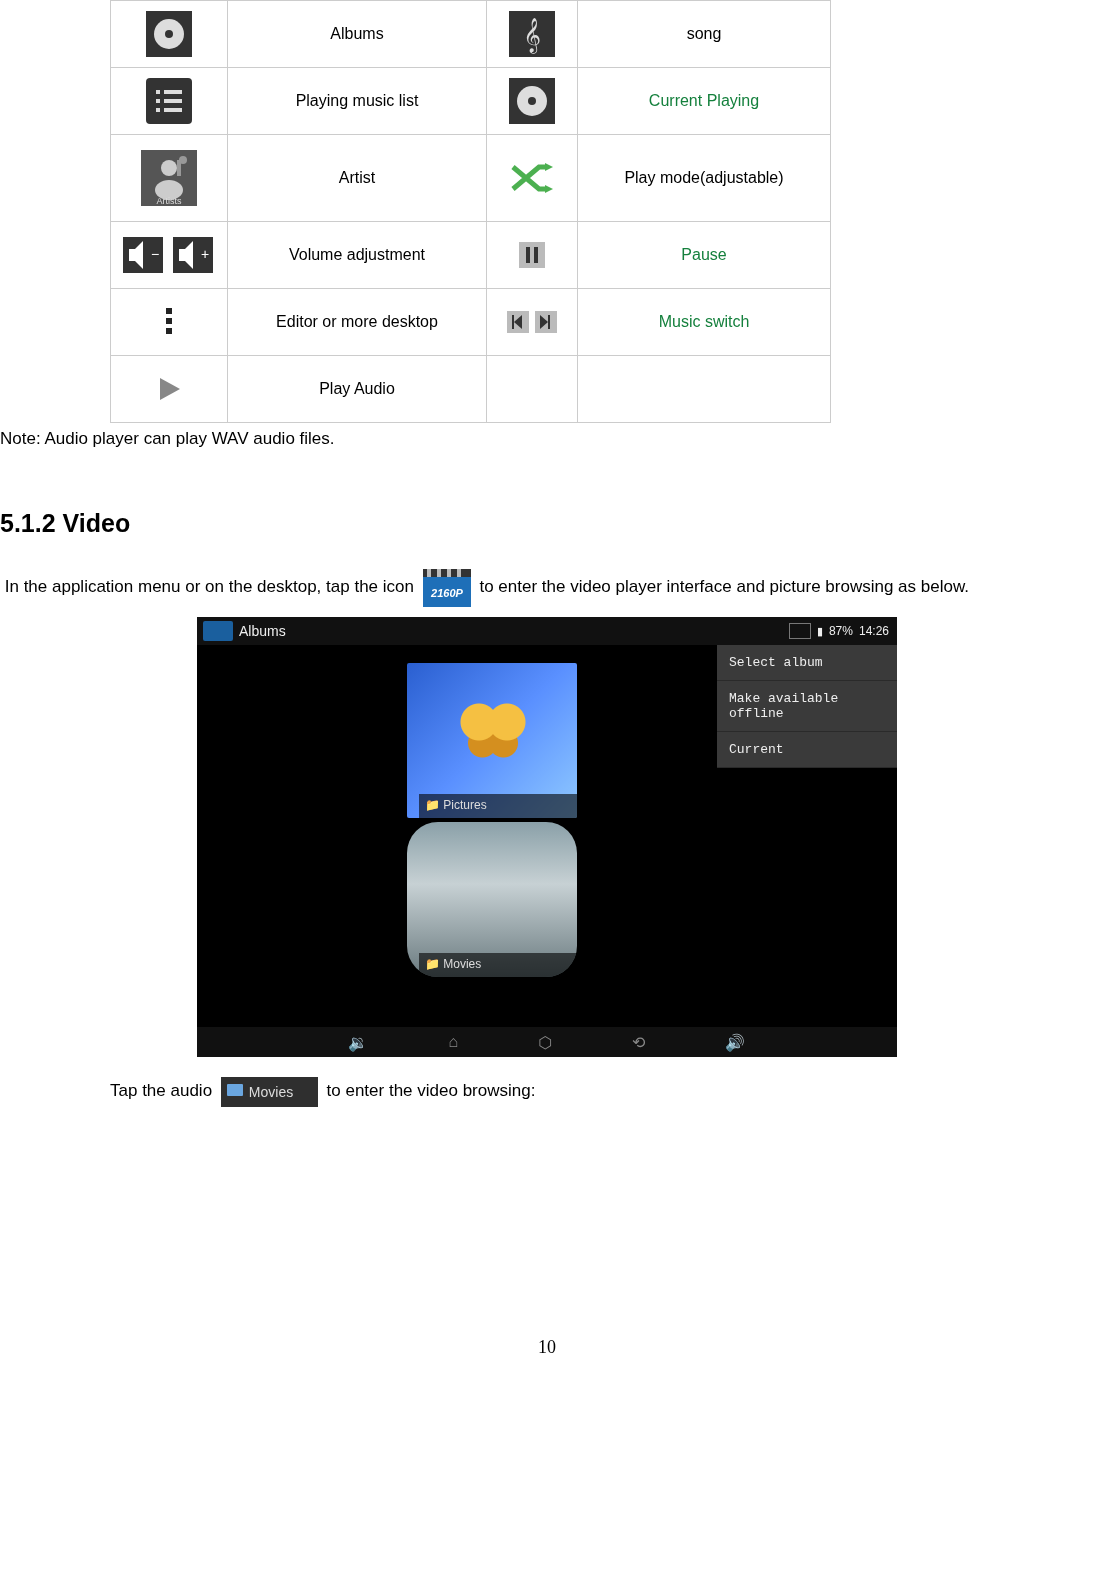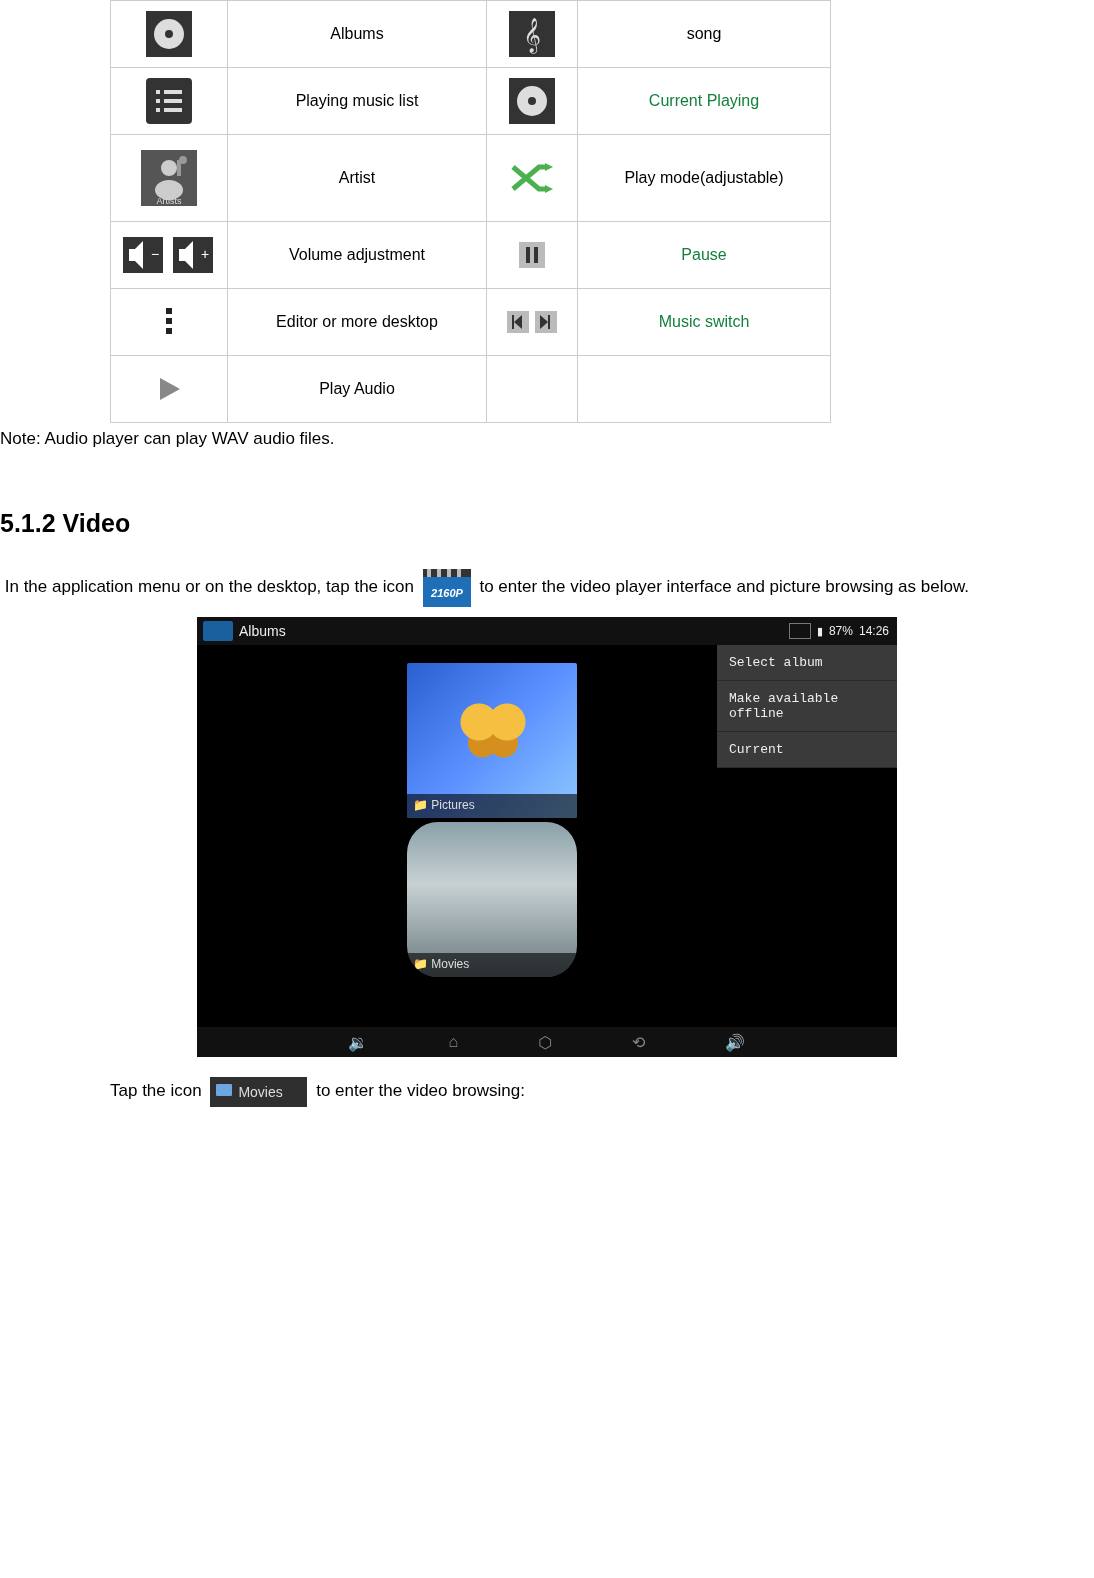--- a/index.html
+++ b/index.html
@@ -63,21 +63,21 @@
     position: absolute; top:0; left:0; right:0; height:28px;
     background:#111; color:#eee; display:flex; align-items:center;
     font-size:14px;
   }
   .topbar .app-icon { width:30px; height:20px; background:#1a5f9e; margin:0 6px; border-radius:2px; }
   .topbar .right { margin-left:auto; display:flex; align-items:center; gap:6px; padding-right:8px; font-size:12px;}
   .topbar .cam { width:20px; height:14px; border:1px solid #777; }
   .screenshot .body { position:absolute; top:28px; bottom:30px; left:0; right:0; }
   .screenshot .thumbs { position:absolute; left:210px; top:18px; width:170px; }
   .thumb { width:170px; height:155px; background:#2b3a5a; margin-bottom:4px; position:relative; border-radius:2px; overflow:hidden;}
-  .thumb .label { position:absolute; bottom:0; left:0; right:0; height:24px; background:rgba(0,0,0,0.6); color:#ddd; font-size:12px; padding:4px 6px; box-sizing:border-box;}
+  .thumb .label { position:absolute; bottom:0; left:12px; right:0; height:24px; background:rgba(0,0,0,0.6); color:#ddd; font-size:12px; padding:4px 6px; box-sizing:border-box;}
   .thumb.butterfly { background: linear-gradient(135deg,#2a5fd0 0%,#5a90ff 50%,#8fc9ff 100%); }
   .thumb.butterfly::before{content:"";position:absolute;left:30%;top:20%;width:70px;height:70px;background:radial-gradient(circle at 30% 40%,#f5c042 0 18px,transparent 19px),radial-gradient(circle at 70% 40%,#f5c042 0 18px,transparent 19px),radial-gradient(circle at 35% 70%,#d48f1f 0 14px,transparent 15px),radial-gradient(circle at 65% 70%,#d48f1f 0 14px,transparent 15px);}
   .thumb.movie { background: linear-gradient(180deg,#8aa0a8 0%,#c7d1d4 40%,#6a7a7f 100%); border-radius: 31px; }
   .menu { position:absolute; right:0; top:0; width:180px; background:#3a3a3a; color:#eee; font-size:13px;}
   .menu .item { padding:10px 12px; border-bottom:1px solid #2a2a2a;font-family:Liberation Mono, monospace;}
   .screenshot .navbar { position:absolute; bottom:0; left:0; right:0; height:30px; background:#111; display:flex; justify-content:center; align-items:center; gap:80px; color:#888;}
   .tap-line {
     margin-left: 110px;
     font-size: 17px;
     margin-top: 10px;
@@ -269,19 +269,20 @@
   <div class="navbar">
     <span>🔉</span>
     <span>⌂</span>
     <span>⬡</span>
     <span>⟲</span>
     <span>🔊</span>
   </div>
 </div>
 
 <p class="tap-line">
-  <span>Tap the icon</span>
+  <span>Tap the audio</span>
   <span class="movies-btn">Movies</span>
   <span>to enter the video browsing:</span>
 </p>
 
+<div class="page-num">10</div>
 
 </div>
 
 </body></html>

